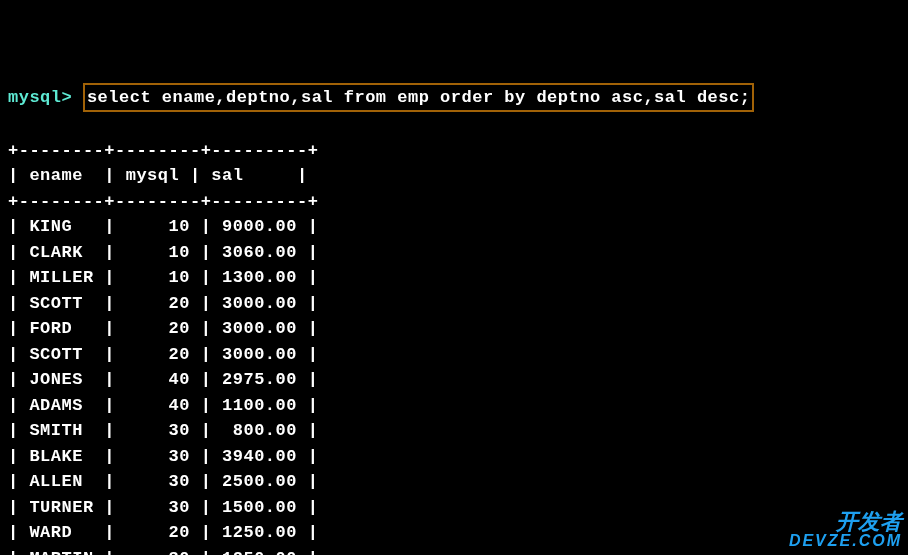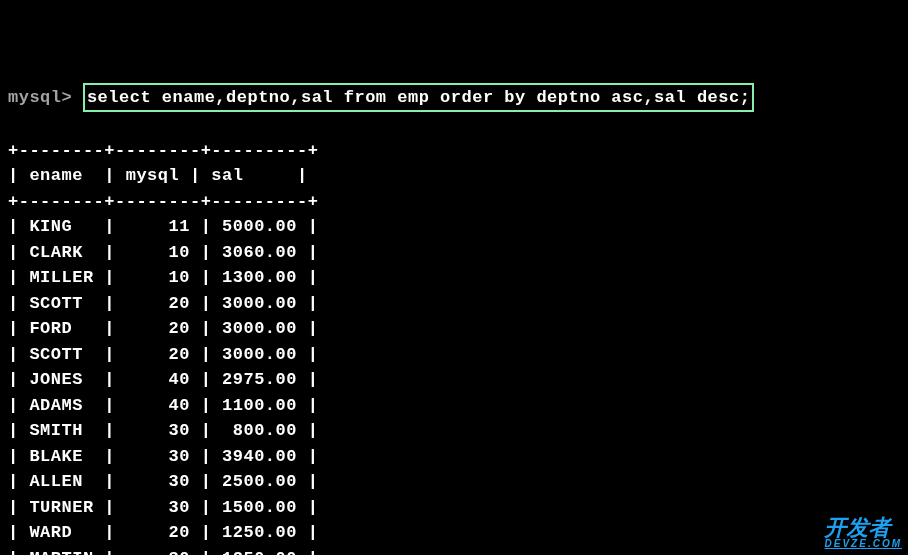--- a/index.html
+++ b/index.html
@@ -16,60 +16,59 @@
     position: relative;
     width: 908px;
     height: 555px;
     box-sizing: border-box;
     overflow: hidden;
   }
   .prompt-line {
     display: block;
   }
   .prompt {
-    color: #a3a3a3;
+    color: #5eead4;
   }
   .query-wrap {
-    border: 2px solid #86efac;
+    border: 2px solid #a16207;
     padding: 0 2px;
     display: inline-block;
   }
   .sep {
     letter-spacing: 0.5px;
   }
   .watermark {
     position: absolute;
     right: 6px;
     bottom: 6px;
-    text-align: left;
+    text-align: right;
     color: #1ea0f0;
     font-family: "Arial", sans-serif;
     font-weight: bold;
     font-style: italic;
     font-size: 22px;
     line-height: 1.0;
     white-space: nowrap;
     letter-spacing: 0;
   }
   .watermark .wm2 {
-    font-size: 10px;
+    font-size: 16px;
     display: block;
     letter-spacing: 2px;
-    text-decoration: underline;
   }
 </style>
 </head>
 <body>
 
 
 <span class="prompt-line"><span class="prompt">mysql&gt; </span><span class="query-wrap"><span>select ename,deptno,sal from emp order by deptno asc,sal desc;</span></span></span>
 <span class="sep">+--------+--------+---------+</span>
 <span>| ename  | mysql | sal     |</span>
 <span class="sep">+--------+--------+---------+</span>
-<span>| KING   |     11 | 5000.00 |</span>
+<span>| KING   |     10 | 9000.00 |</span>
 <span>| CLARK  |     10 | 3060.00 |</span>
 <span>| MILLER |     10 | 1300.00 |</span>
 <span>| SCOTT  |     20 | 3000.00 |</span>
 <span>| FORD   |     20 | 3000.00 |</span>
 <span>| SCOTT  |     20 | 3000.00 |</span>
 <span>| JONES  |     40 | 2975.00 |</span>
 <span>| ADAMS  |     40 | 1100.00 |</span>
 <span>| SMITH  |     30 |  800.00 |</span>
 <span>| BLAKE  |     30 | 3940.00 |</span>
 <span>| ALLEN  |     30 | 2500.00 |</span>

